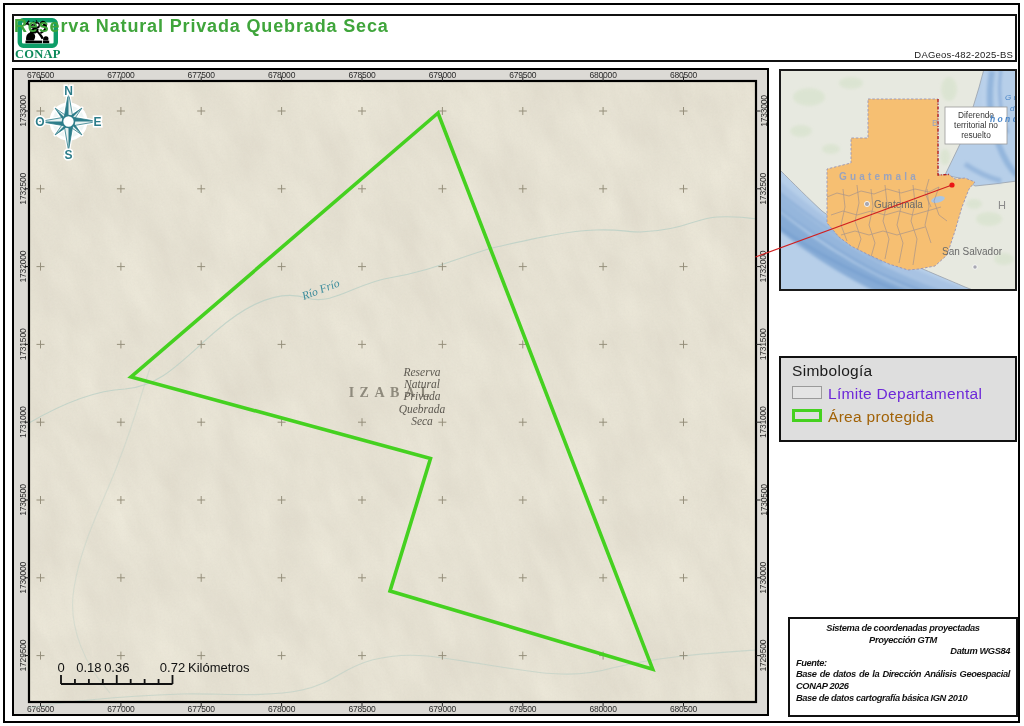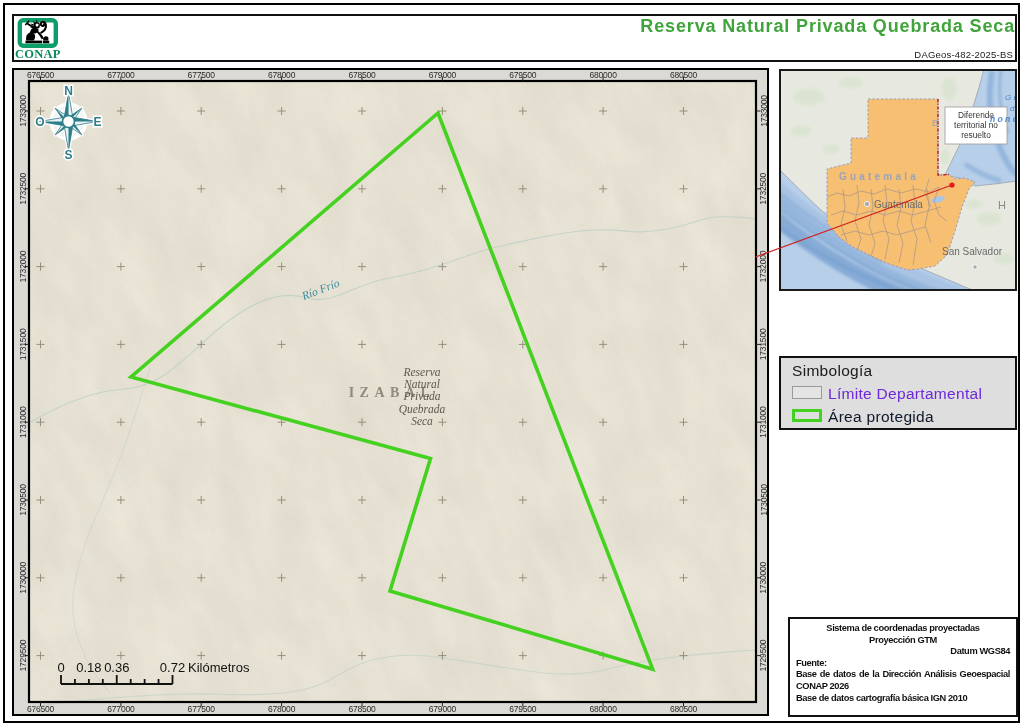--- a/index.html
+++ b/index.html
@@ -23,21 +23,21 @@
 <path d="M23.0,4.8 L22.8,2.8 L24.8,4.4 Z"></path>
 <path d="M20.6,7.2 L17.4,6.4 L19.8,9.0 Z"></path>
 <path d="M20.2,9.4 L16.9,10.6 L20.4,10.9 Z"></path>
 <path d="M20.8,11.8 L13.2,6.9 L14.3,5.5 L22.0,10.3 Z"></path>
 </g>
 <path d="M12.2,8.0 L16.2,3.8" stroke="#000" stroke-width="1.3"></path>
 <path d="M28.2,15.6 C31.4,14.0 33.4,11.0 32.8,7.8 C32.4,5.4 30.2,4.2 28.6,5.4 C27.3,6.4 27.6,8.4 29.1,8.8 C30.2,9.1 31.1,8.4 31.1,7.3" stroke="#000" stroke-width="2.1" fill="none" stroke-linecap="round"></path>
 <circle cx="24.1" cy="8.0" r="1.55" fill="#fff"></circle>
 <text x="24.8" y="40.5" text-anchor="middle" font-family="Liberation Serif, serif" font-weight="bold" font-size="12.5px" letter-spacing="0.2" fill="#0c8a5a">CONAP</text>
 </svg>
-<div class="abs" style="left:0;right:0;top:0px;text-align:right;font-size:18px;font-weight:bold;letter-spacing:0.85px;color:#3fa53b">Reserva Natural Privada Quebrada Seca</div>
+<div class="abs" style="left:0;right:0;top:0px;text-align:left;font-size:18px;font-weight:bold;letter-spacing:0.85px;color:#3fa53b">Reserva Natural Privada Quebrada Seca</div>
 <div class="abs" style="right:2px;bottom:0px;font-size:9.5px;color:#1a1a1a;letter-spacing:0.2px">DAGeos-482-2025-BS</div>
 </div>
 
 <svg id="mapframe" xmlns="http://www.w3.org/2000/svg" width="757" height="648" viewBox="0 0 757 648" style="position:absolute;left:12px;top:68px">
 <defs>
 <filter id="terr" x="0" y="0" width="100%" height="100%">
  <feTurbulence type="fractalNoise" baseFrequency="0.034 0.014" numOctaves="4" seed="11" result="n"></feTurbulence>
  <feColorMatrix in="n" type="matrix" values="0 0 0 0 0.55,0 0 0 0 0.51,0 0 0 0 0.43,0.62 0 0 0 0"></feColorMatrix>
 </filter>
 <filter id="speck" x="0" y="0" width="100%" height="100%">
@@ -310,30 +310,30 @@
 <g font-style="italic" fill="#4a86c8" font-size="8px">
 <text x="226" y="31">G u</text>
         <text x="231" y="42">d</text>
         <text x="211" y="53" font-weight="bold" font-size="8.5px">h o n d</text>
 </g>
     </g>
 <circle cx="173" cy="116" r="2.6" fill="#ee1515"></circle>
 <rect x="1" y="1" width="236" height="220" fill="none" stroke="#1a1a1a" stroke-width="2"></rect>
 </svg>
 
-<div class="abs" style="left:779px;top:356px;width:238px;height:74px;border:2px solid #111;background:#dedede">
+<div class="abs" style="left:779px;top:356px;width:238px;height:86px;border:2px solid #111;background:#dedede">
 <div class="abs" style="left:11px;top:4px;font-size:15.5px;letter-spacing:0.3px;color:#1a1a1a">Simbología</div>
 <div class="abs" style="left:11px;top:28px;width:30px;height:13px;border:1px solid #9a9a9a;background:#e4e4e4"></div>
 <div class="abs" style="left:47px;top:27px;font-size:15.5px;letter-spacing:0.3px;color:#6d28d9">Límite Departamental</div>
 <div class="abs" style="left:11px;top:51px;width:30px;height:13px;border:3px solid #45d120;background:#dedede"></div>
-<div class="abs" style="left:47px;top:50px;font-size:15.5px;letter-spacing:0.3px;color:#0f172a">Área protegida</div>
+<div class="abs" style="left:47px;top:50px;font-size:15.5px;letter-spacing:0.3px;color:#a16207">Área protegida</div>
 </div>
 
 <div class="abs" style="left:788px;top:617px;width:230px;height:100px;border:2px solid #111;background:#fff;
-font-weight:bold;font-size:9.3px;letter-spacing:-0.4px;line-height:1.25;color:#111;padding:4px 6px">
+font-style:italic;font-weight:bold;font-size:9.3px;letter-spacing:-0.4px;line-height:1.25;color:#111;padding:4px 6px">
 <div style="text-align:center">Sistema de coordenadas proyectadas</div>
 <div style="text-align:center">Proyección GTM</div>
 <div style="text-align:right">Datum WGS84</div>
 <div>Fuente:</div>
 <div style="text-align:justify">Base de datos de la Dirección Análisis Geoespacial CONAP 2026</div>
 <div>Base de datos cartografía básica IGN 2010</div>
 </div>
 
 <svg class="abs" xmlns="http://www.w3.org/2000/svg" style="left:0;top:0;pointer-events:none" width="1024" height="726" viewBox="0 0 1024 726">
 <line x1="755.5" y1="257" x2="952" y2="185" stroke="#d02020" stroke-width="1.1"></line>

